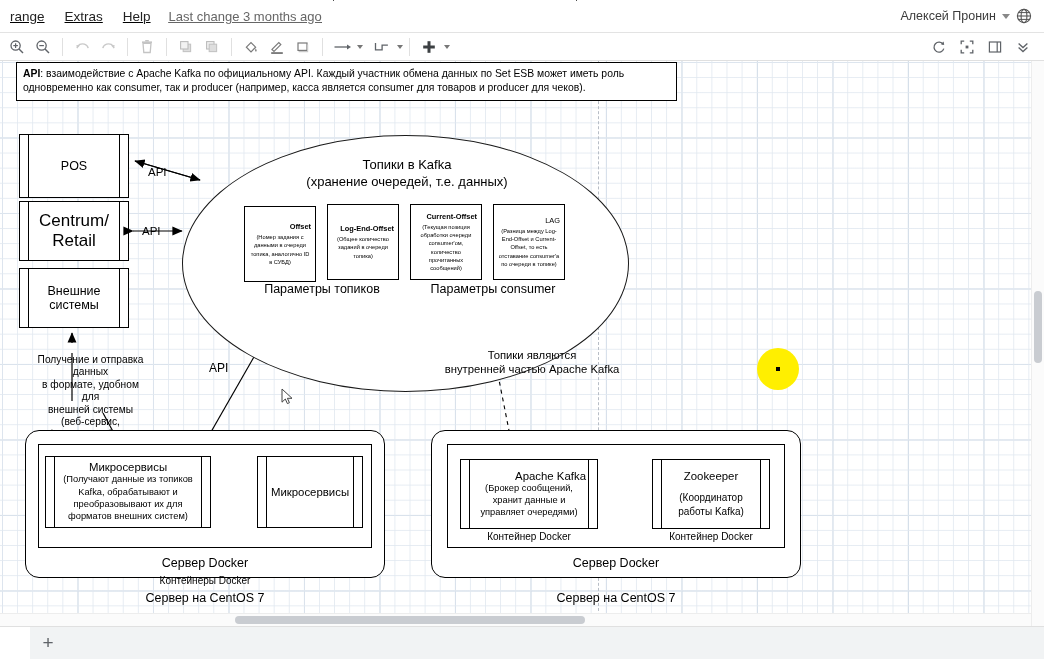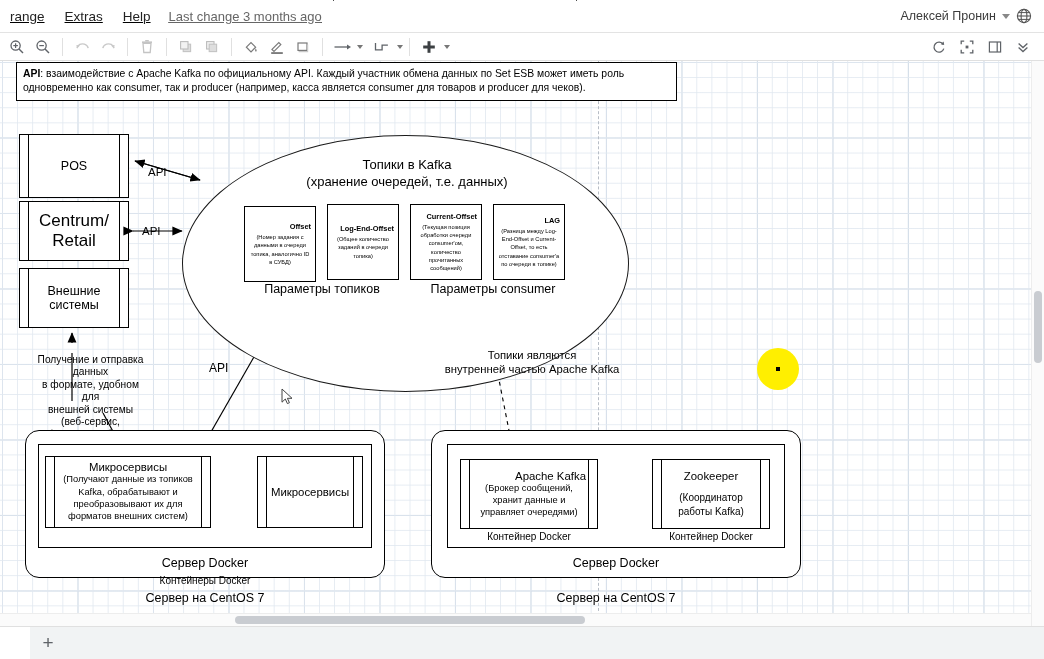--- a/index.html
+++ b/index.html
@@ -373,21 +373,21 @@
       <div style="font-size:7.4px; font-weight:bold;">Log-End-Offset</div>
       <div style="font-size:5.7px; line-height:1.42; margin-top:2px;">(Общее количество заданий в очереди топика)</div>
     </div>
 
     <div class="plainbox" style="left:410px; top:143px; width:72px; height:76px;">
       <div style="font-size:7.4px; font-weight:bold;">Current-Offset</div>
       <div style="font-size:5.7px; line-height:1.42; margin-top:2px;">(Текущая позиция обработки очереди consumer'ом, количество прочитанных сообщений)</div>
     </div>
 
     <div class="plainbox" style="left:493px; top:143px; width:72px; height:76px;">
-      <div style="font-size:7.4px; font-weight:bold;padding-left:47px;">LAG</div>
+      <div style="font-size:7.4px; font-weight:normal;padding-left:47px;">LAG</div>
       <div style="font-size:5.7px; line-height:1.42; margin-top:2px;">(Разница между Log-End-Offset и Current-Offset, то есть отставание consumer'а по очереди в топике)</div>
     </div>
 
     <div class="lbl" style="left:232px; top:221px; width:180px; font-size:12.5px;">Параметры топиков</div>
     <div class="lbl" style="left:400px; top:221px; width:186px; font-size:12.5px;">Параметры consumer</div>
 
     <div class="lbl" style="left:0px; top:293px; width:145px; font-size:10.2px; white-space:pre-line;padding-left:36px;">Получение и отправка данных
 в формате, удобном для
 внешней системы
 (веб-сервис, файловый обмен)</div>

